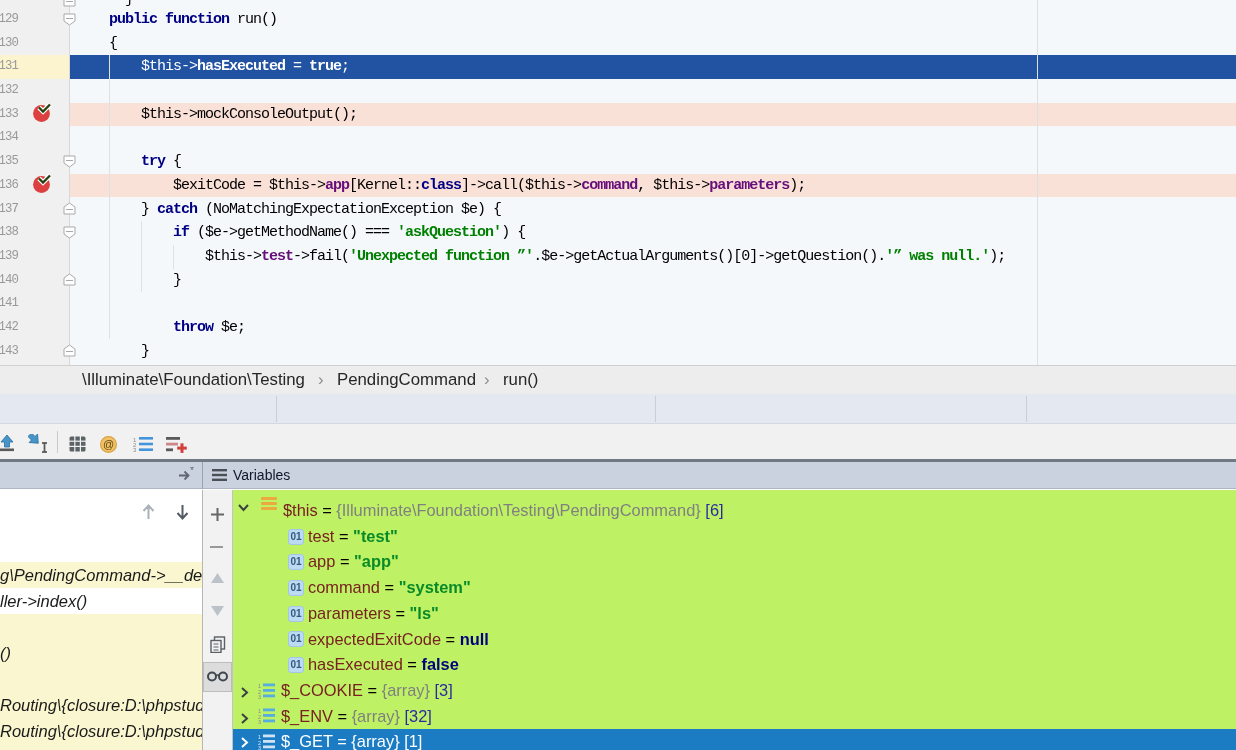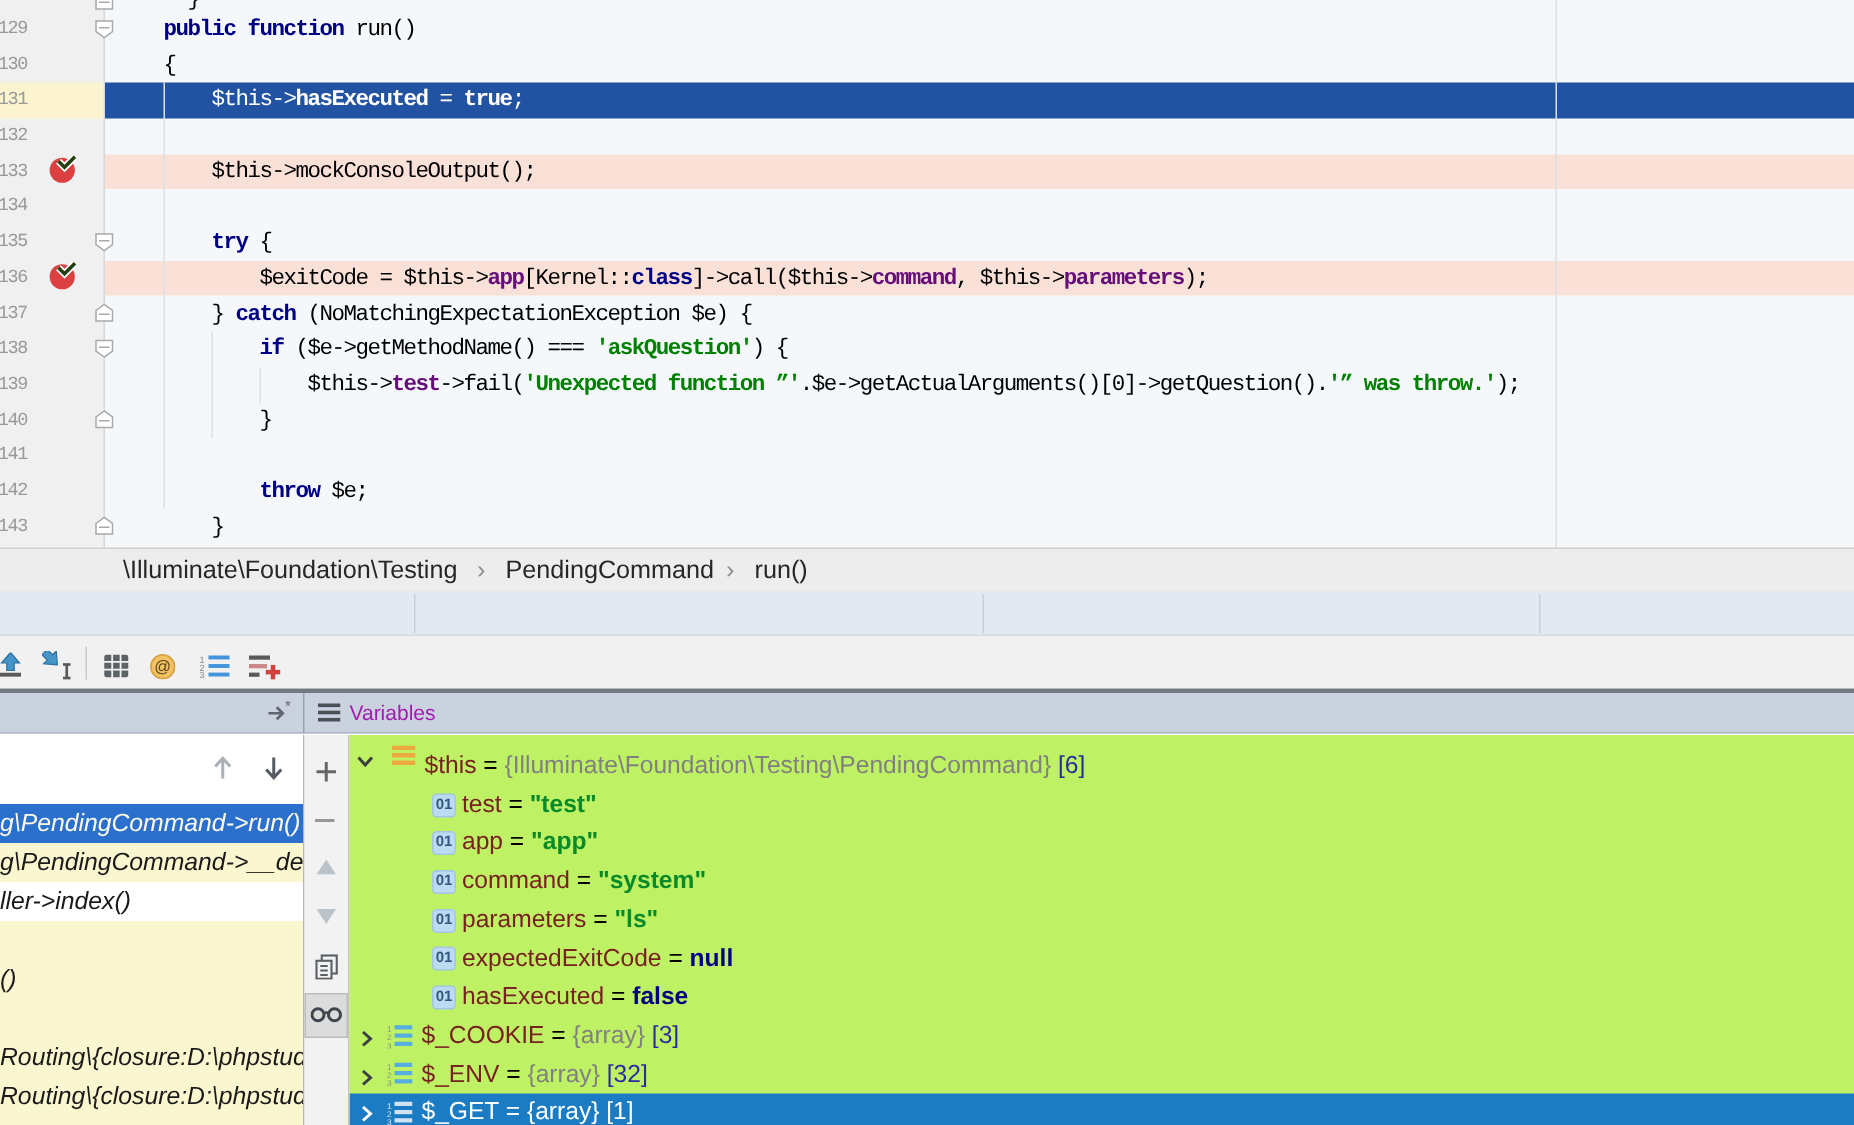--- a/index.html
+++ b/index.html
@@ -68,21 +68,21 @@
 
   <div class="codeline" style="top:-12.5px;">      }</div>
   <div class="codeline" style="top:7.9px;">    <span class="k">public function</span> run()</div>
   <div class="codeline" style="top:31.6px;">    {</div>
   <div class="codeline" style="top:55.3px;color:#fff;">        $this-&gt;<b>hasExecuted</b> = <b>true</b>;</div>
   <div class="codeline" style="top:102.7px;">        $this-&gt;mockConsoleOutput();</div>
   <div class="codeline" style="top:150.1px;">        <span class="k">try</span> {</div>
   <div class="codeline" style="top:173.8px;">            $exitCode = $this-&gt;<span class="f">app</span>[Kernel::<span class="k">class</span>]-&gt;call($this-&gt;<span class="f">command</span>, $this-&gt;<span class="f">parameters</span>);</div>
   <div class="codeline" style="top:197.5px;">        } <span class="k">catch</span> (NoMatchingExpectationException $e) {</div>
   <div class="codeline" style="top:221.2px;">            <span class="k">if</span> ($e-&gt;getMethodName() === <span class="s">'askQuestion'</span>) {</div>
-  <div class="codeline" style="top:244.9px;">                $this-&gt;<span class="f">test</span>-&gt;fail(<span class="s">'Unexpected function ”'</span>.$e-&gt;getActualArguments()[0]-&gt;getQuestion().<span class="s">'” was throw.'</span>);</div>
+  <div class="codeline" style="top:244.9px;">                $this-&gt;<span class="f">test</span>-&gt;fail(<span class="s">'Unexpected function ”'</span>.$e-&gt;getActualArguments()[0]-&gt;getQuestion().<span class="s">'” was null.'</span>);</div>
   <div class="codeline" style="top:268.6px;">            }</div>
   <div class="codeline" style="top:316px;">            <span class="k">throw</span> $e;</div>
   <div class="codeline" style="top:339.7px;">        }</div>
 
   <svg class="abs" style="left:32px;top:103px;" width="21" height="21" viewBox="0 0 21 21">
     <circle cx="9.5" cy="10.5" r="8.4" fill="#dc4040"></circle>
     <path d="M7 4.5 L11 8.5 L18 1.5" stroke="#fff" stroke-width="4.6" fill="none"></path>
     <path d="M7 4.5 L11 8.5 L18 1.5" stroke="#24400f" stroke-width="2.3" fill="none"></path>
   </svg>
   <svg class="abs" style="left:32px;top:174px;" width="21" height="21" viewBox="0 0 21 21">
@@ -196,31 +196,30 @@
     <text x="12" y="7" font-size="10" fill="#5f6670" font-family="Liberation Sans">*</text>
   </svg>
   <div class="abs" style="left:202px;top:0;width:1px;height:27px;background:#9aa2b2;"></div>
   <svg class="abs" style="left:212px;top:6px;" width="15" height="14" viewBox="0 0 15 14">
     <g fill="#4a5056">
         <rect x="0" y="1" width="15" height="2.4"></rect>
         <rect x="0" y="5.8" width="15" height="2.4"></rect>
         <rect x="0" y="10.6" width="15" height="2.4"></rect>
       </g>
   </svg>
-  <span style="position:absolute;left:233px;top:0;line-height:26px;font-size:14px;color:#a21caf;text-align:right;">Variables</span>
+  <span style="position:absolute;left:233px;top:0;line-height:26px;font-size:14px;color:#0f172a;text-align:right;">Variables</span>
 </div>
 <div id="frames">
   <svg class="abs" style="left:140px;top:13px;" width="17" height="18" viewBox="0 0 17 18">
       <path d="M8.5 16 V3 M3.5 8 L8.5 2.5 L13.5 8" stroke="#abb1b8" stroke-width="2" fill="none"></path>
     </svg>
   <svg class="abs" style="left:174px;top:13px;" width="17" height="18" viewBox="0 0 17 18">
       <path d="M8.5 2 V15 M3.5 10 L8.5 15.5 L13.5 10" stroke="#545b63" stroke-width="2" fill="none"></path>
     </svg>
   <div class="abs" style="left:0;top:72px;width:202px;height:188px;background:#faf7d0;"></div>
-  <div class="frow" style="top:46px;background:#2b70cc;color:#fdfbe8;">g\PendingCommand-&gt;run()</div>
   <div class="frow" style="top:72px;">g\PendingCommand-&gt;__destruct()</div>
   <div class="frow" style="top:98px;background:#fff;">ller-&gt;index()</div>
   <div class="frow" style="top:150px;">()</div>
   <div class="frow" style="top:202px;">Routing\{closure:D:\phpstudy_pro}</div>
   <div class="frow" style="top:228px;">Routing\{closure:D:\phpstudy_pro}</div>
 </div>
 <div id="strip">
   <svg class="abs" style="left:7px;top:17px;" width="15" height="15" viewBox="0 0 15 15">
       <path d="M7.5 1 V14 M1 7.5 H14" stroke="#666" stroke-width="2"></path>
     </svg>

